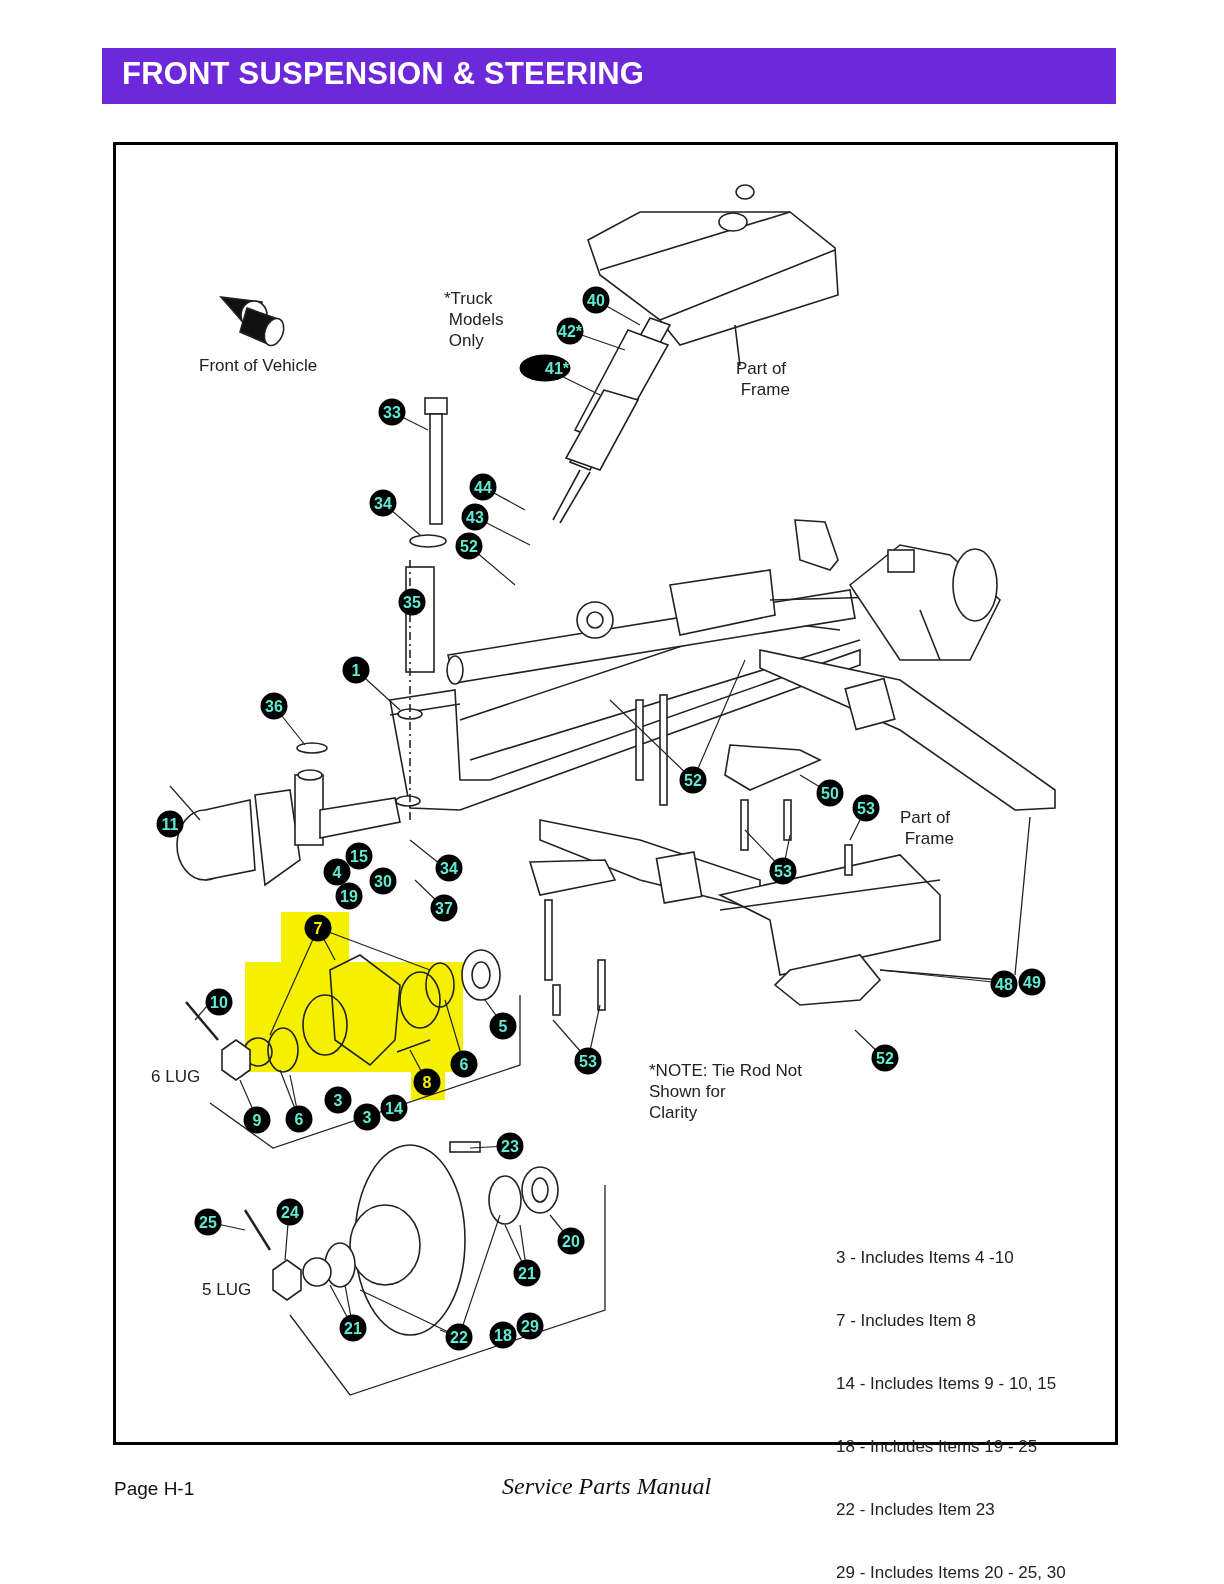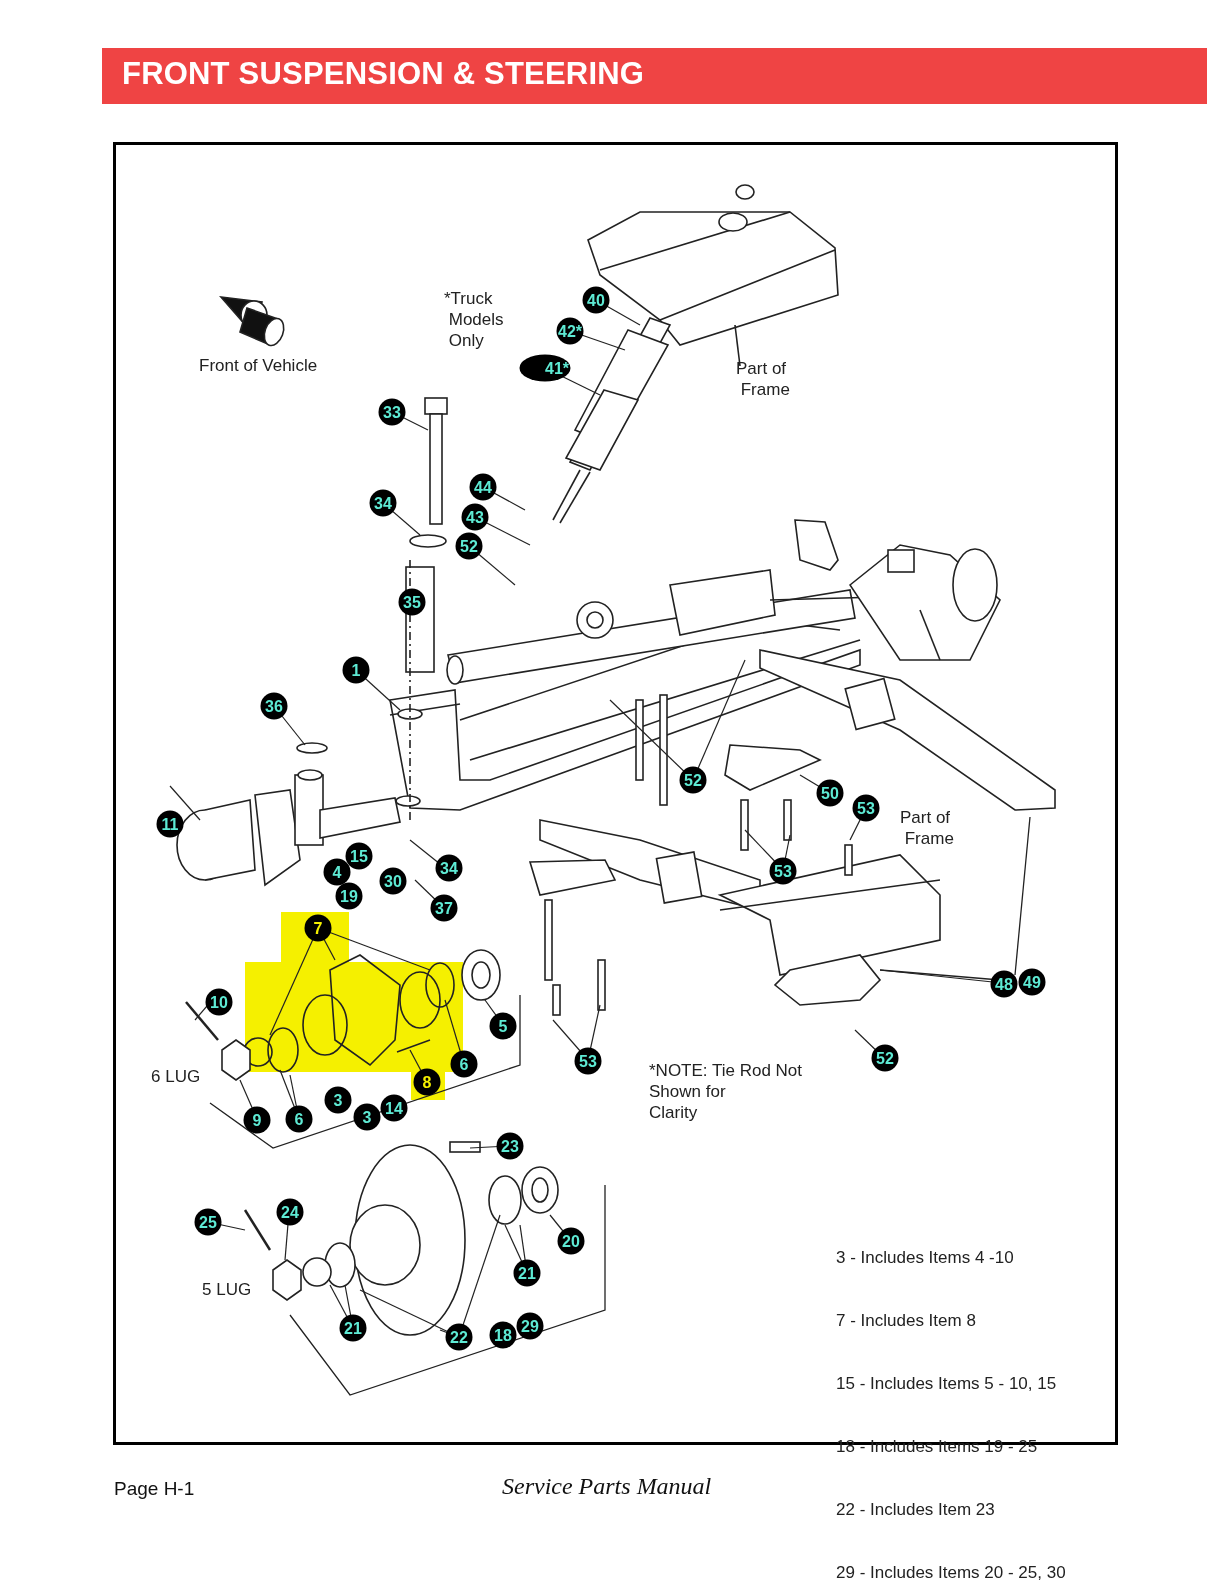--- a/index.html
+++ b/index.html
@@ -1,19 +1,19 @@
 <!DOCTYPE html>
 <html><head>
 <meta charset="utf-8">
 <style>
   html, body { margin:0; padding:0; background:#ffffff; }
   body { width:1224px; height:1584px; position:relative; overflow:hidden;
          font-family:"Liberation Sans", sans-serif; color:#111; }
-  .title-bar { position:absolute; left:102px; top:48px; width:1105px; height:56px;
-               background:#ef4444; }
+  .title-bar { position:absolute; left:102px; top:48px; width:1014px; height:56px;
+               background:#6d28d9; }
   .title-text { position:absolute; left:20px; top:8px; color:#fff; font-weight:bold;
                 font-size:31px; letter-spacing:0.2px; font-family:"Liberation Sans", sans-serif; }
   .frame { position:absolute; left:113px; top:142px; width:999px; height:1297px;
            border:3px solid #000; box-sizing:content-box; }
   svg.diagram { position:absolute; left:0; top:0; }
   .txt { position:absolute; font-size:17px; line-height:21px; color:#222;
          font-family:"Liberation Sans", sans-serif; white-space:pre; }
   .legend-line { display:block; }
   .callout { position:absolute; width:27px; height:27px; border-radius:50%;
              background:#000; color:#5eead4; font-weight:bold; font-size:16px;
@@ -236,41 +236,41 @@
  Frame</div>
 <div class="txt" style="left:151px;top:1066px;">6 LUG</div>
 <div class="txt" style="left:202px;top:1279px;">5 LUG</div>
 <div class="txt" style="left:649px;top:1060px;">*NOTE: Tie Rod Not
 Shown for
 Clarity</div>
 
 <div class="txt" style="left:836px;top:1205px;">
   <span class="legend-line">3 - Includes Items 4 -10</span>
   <span class="legend-line">7 - Includes Item 8</span>
-  <span class="legend-line">15 - Includes Items 5 - 10, 15</span>
+  <span class="legend-line">14 - Includes Items 9 - 10, 15</span>
   <span class="legend-line">18 - Includes Items 19 - 25</span>
   <span class="legend-line">22 - Includes Item 23</span>
   <span class="legend-line">29 - Includes Items 20 - 25, 30</span>
 </div>
 
 <div class="callout" style="left:596px;top:300px;">40</div>
 <div class="callout" style="left:570px;top:331px;">42*</div>
 <div class="callout" style="left:545px;top:368px;padding-left:24px;">41*</div>
 <div class="callout" style="left:392px;top:412px;">33</div>
 <div class="callout" style="left:483px;top:487px;">44</div>
 <div class="callout" style="left:475px;top:517px;">43</div>
 <div class="callout" style="left:383px;top:503px;">34</div>
 <div class="callout" style="left:469px;top:546px;">52</div>
 <div class="callout" style="left:372px;top:602px;margin-left:40px;">35</div>
 <div class="callout" style="left:356px;top:670px;">1</div>
 <div class="callout" style="left:274px;top:706px;">36</div>
 <div class="callout" style="left:170px;top:786px;margin-top:38px;">11</div>
 <div class="callout" style="left:359px;top:856px;">15</div>
 <div class="callout" style="left:337px;top:872px;">4</div>
-<div class="callout" style="left:393px;top:881px;">30</div>
+<div class="callout" style="left:383px;top:881px;">30</div>
 <div class="callout" style="left:349px;top:896px;">19</div>
 <div class="callout" style="left:449px;top:868px;">34</div>
 <div class="callout" style="left:444px;top:908px;">37</div>
 <div class="callout" style="left:693px;top:780px;">52</div>
 <div class="callout" style="left:830px;top:793px;">50</div>
 <div class="callout" style="left:866px;top:808px;">53</div>
 <div class="callout" style="left:783px;top:871px;">53</div>
 <div class="callout" style="left:1004px;top:984px;">48</div>
 <div class="callout" style="left:1032px;top:982px;">49</div>
 <div class="callout" style="left:885px;top:1058px;">52</div>

